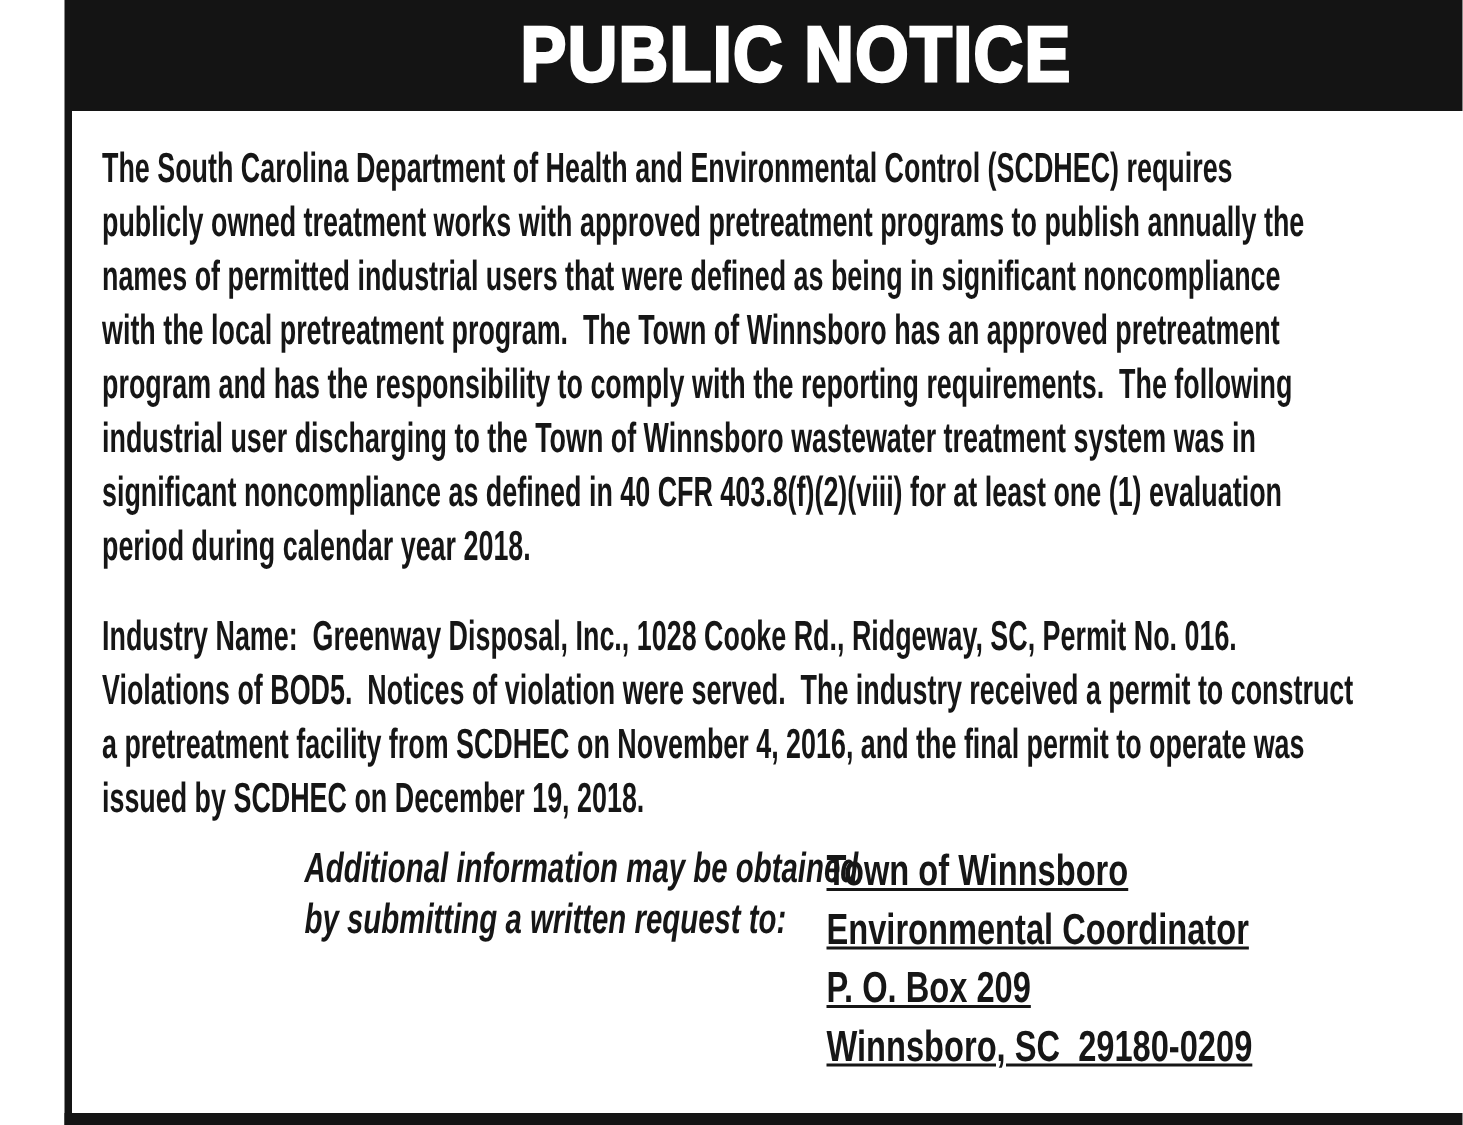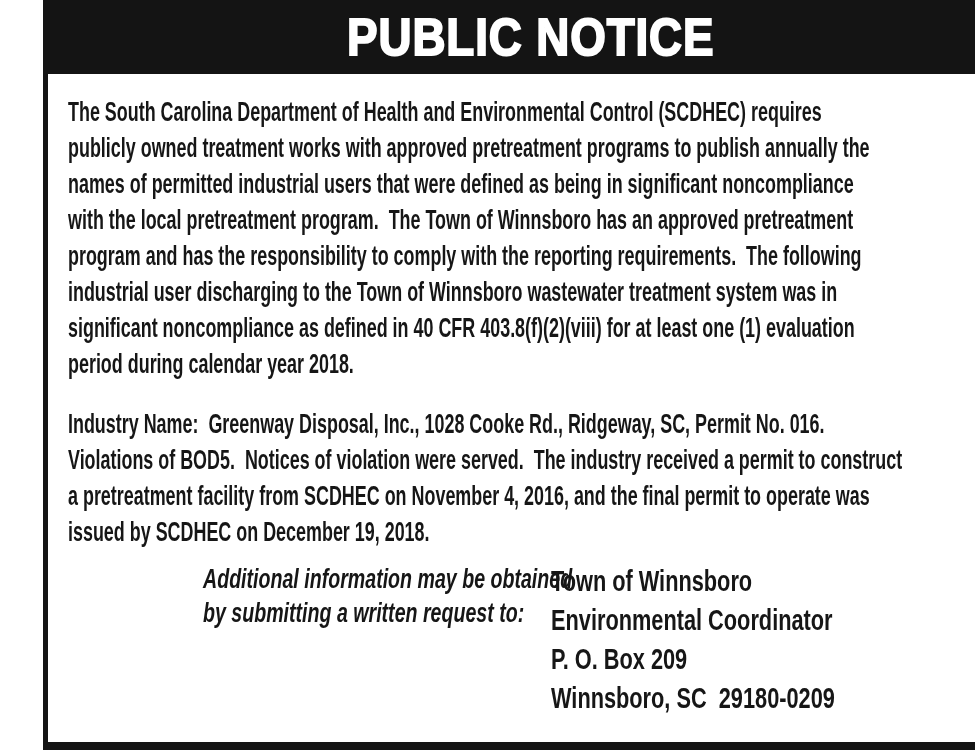--- a/index.html
+++ b/index.html
@@ -66,20 +66,21 @@
     font-size: 28px;
     font-weight: bold;
     font-style: italic;
     line-height: 34px;
     white-space: pre;
     transform: scaleX(0.70);
     transform-origin: 100% 50%;
   }
   .address {
     margin-left: 33px;
+    text-decoration: underline;
   }
   .address .aline {
     font-size: 29px;
     font-weight: bold;
     line-height: 39px;
     white-space: pre;
     transform: scaleX(0.75);
     transform-origin: 0 50%;
   }
 </style>

